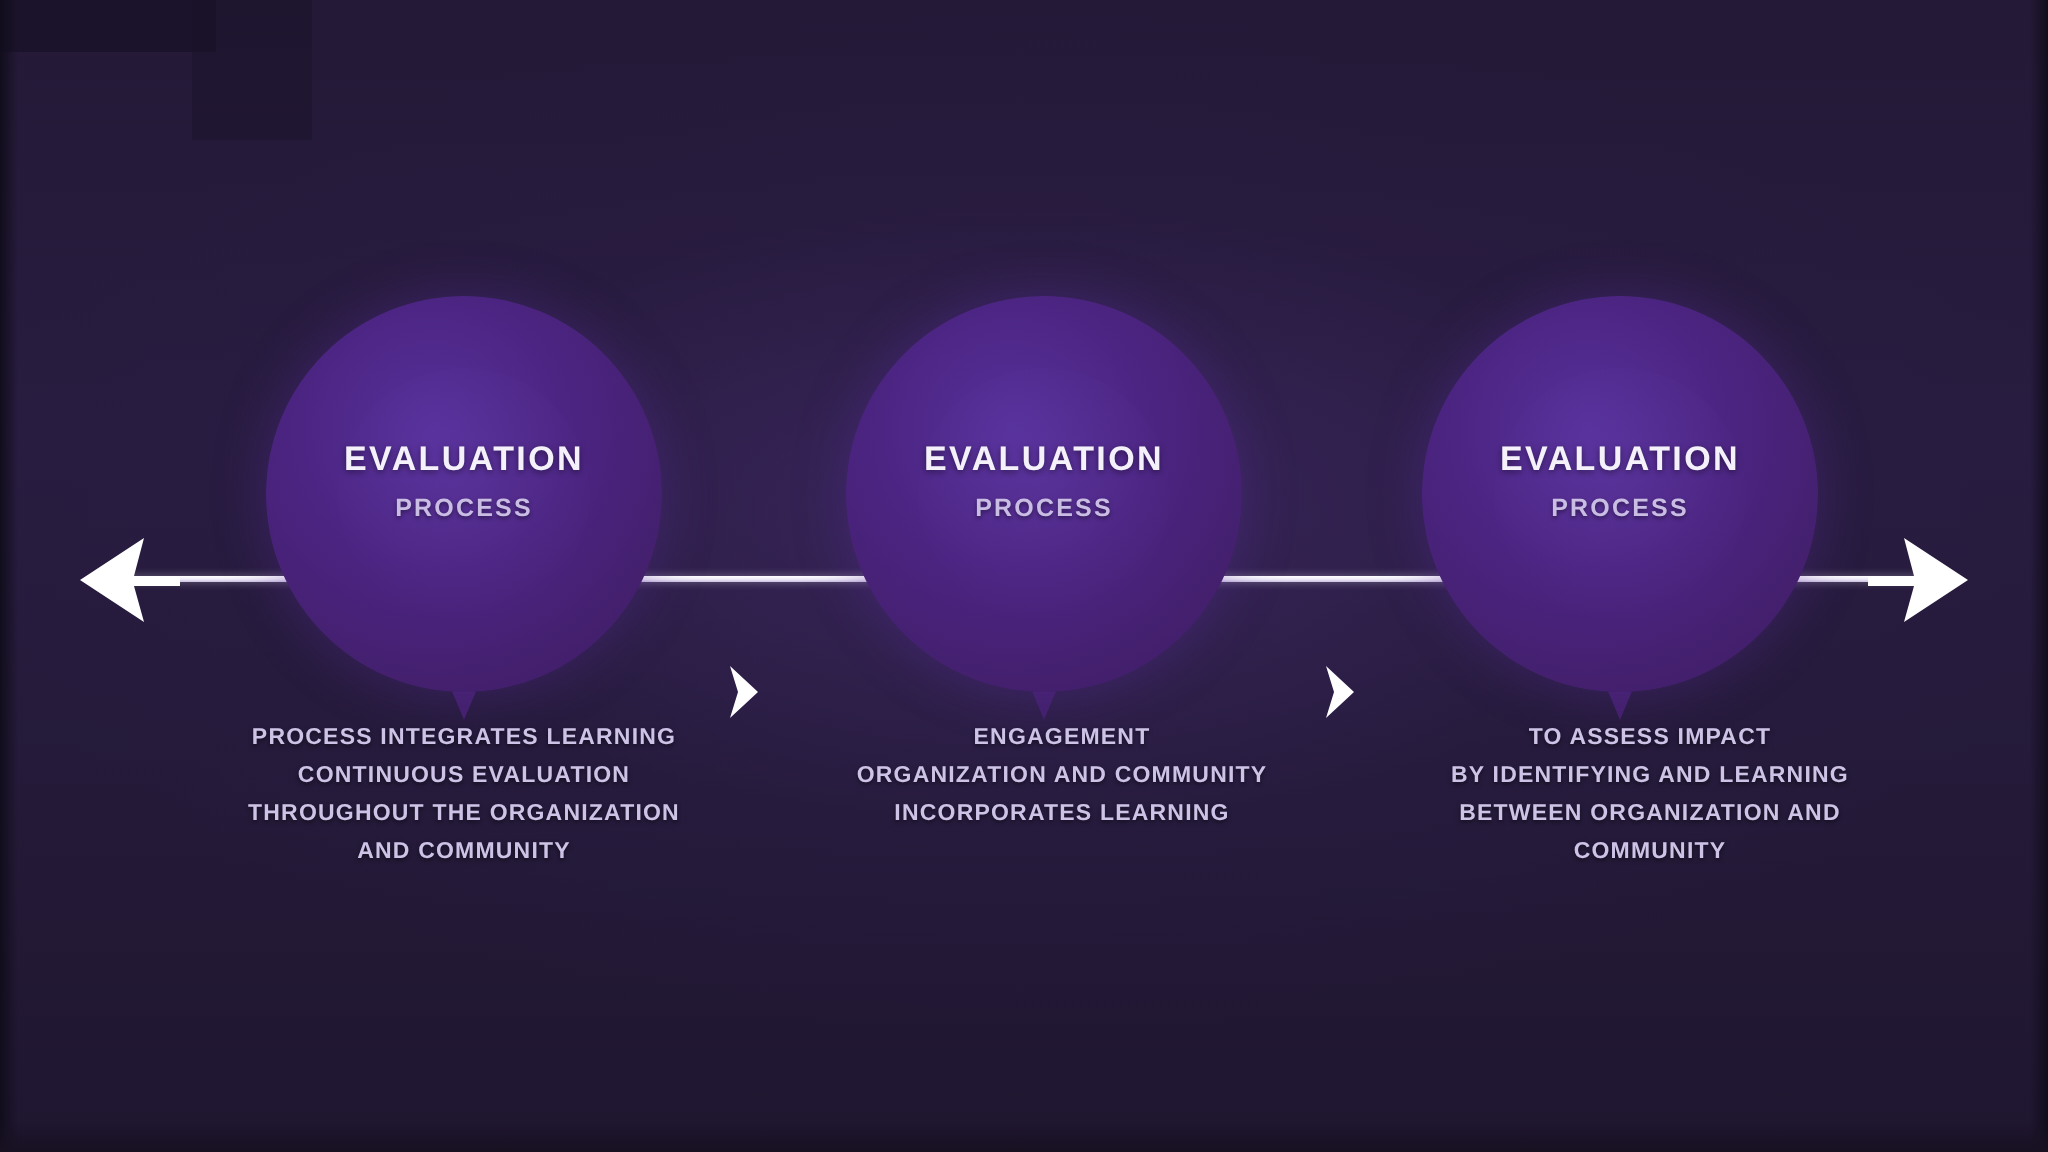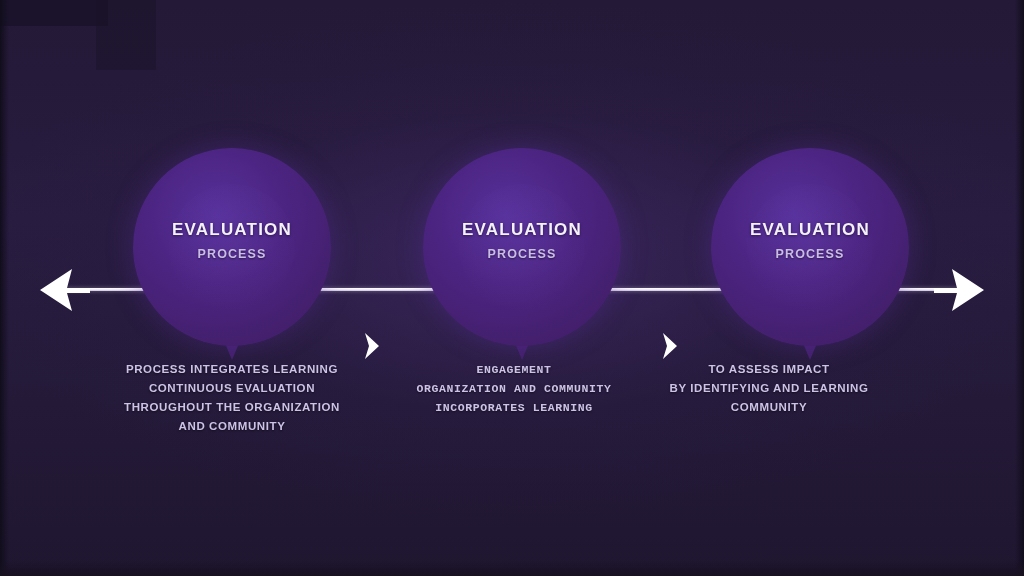--- a/index.html
+++ b/index.html
@@ -168,22 +168,22 @@
     color: #cdc3e6;
     font-size: 11.5px;
     font-weight: bold;
     letter-spacing: 0.6px;
     line-height: 19px;
     text-shadow: 0 1px 2px rgba(0,0,0,0.5);
     filter: blur(0.35px);
   }
   .caption .line { display: block; white-space: nowrap; }
   .caption.c1 { left: 107px; }
-  .caption.c2 { left: 389px; font-family: Liberation Mono, monospace; }
-  .caption.c3 { left: 644px; }
+  .caption.c2 { left: 406px; }
+  .caption.c3 { left: 700px; }
 </style>
 </head>
 <body>
 
 <div class="stage">
   <div class="bg-glow"></div>
   <div class="bg-noise"></div>
   <div class="corner-dark"></div>
   <div class="corner-dark b"></div>
 
@@ -250,19 +250,20 @@
 
   <div class="caption c2">
     <span class="line">ENGAGEMENT</span>
     <span class="line">ORGANIZATION AND COMMUNITY</span>
     <span class="line">INCORPORATES LEARNING</span>
   </div>
 
   <div class="caption c3">
     <span class="line">TO ASSESS IMPACT</span>
     <span class="line">BY IDENTIFYING AND LEARNING</span>
+    <span class="line">BETWEEN ORGANIZATION AND</span>
     <span class="line">COMMUNITY</span>
   </div>
 
   <div class="edge-left"></div>
   <div class="edge-right"></div>
   <div class="edge-bottom"></div>
 </div>
 
 </body></html>

